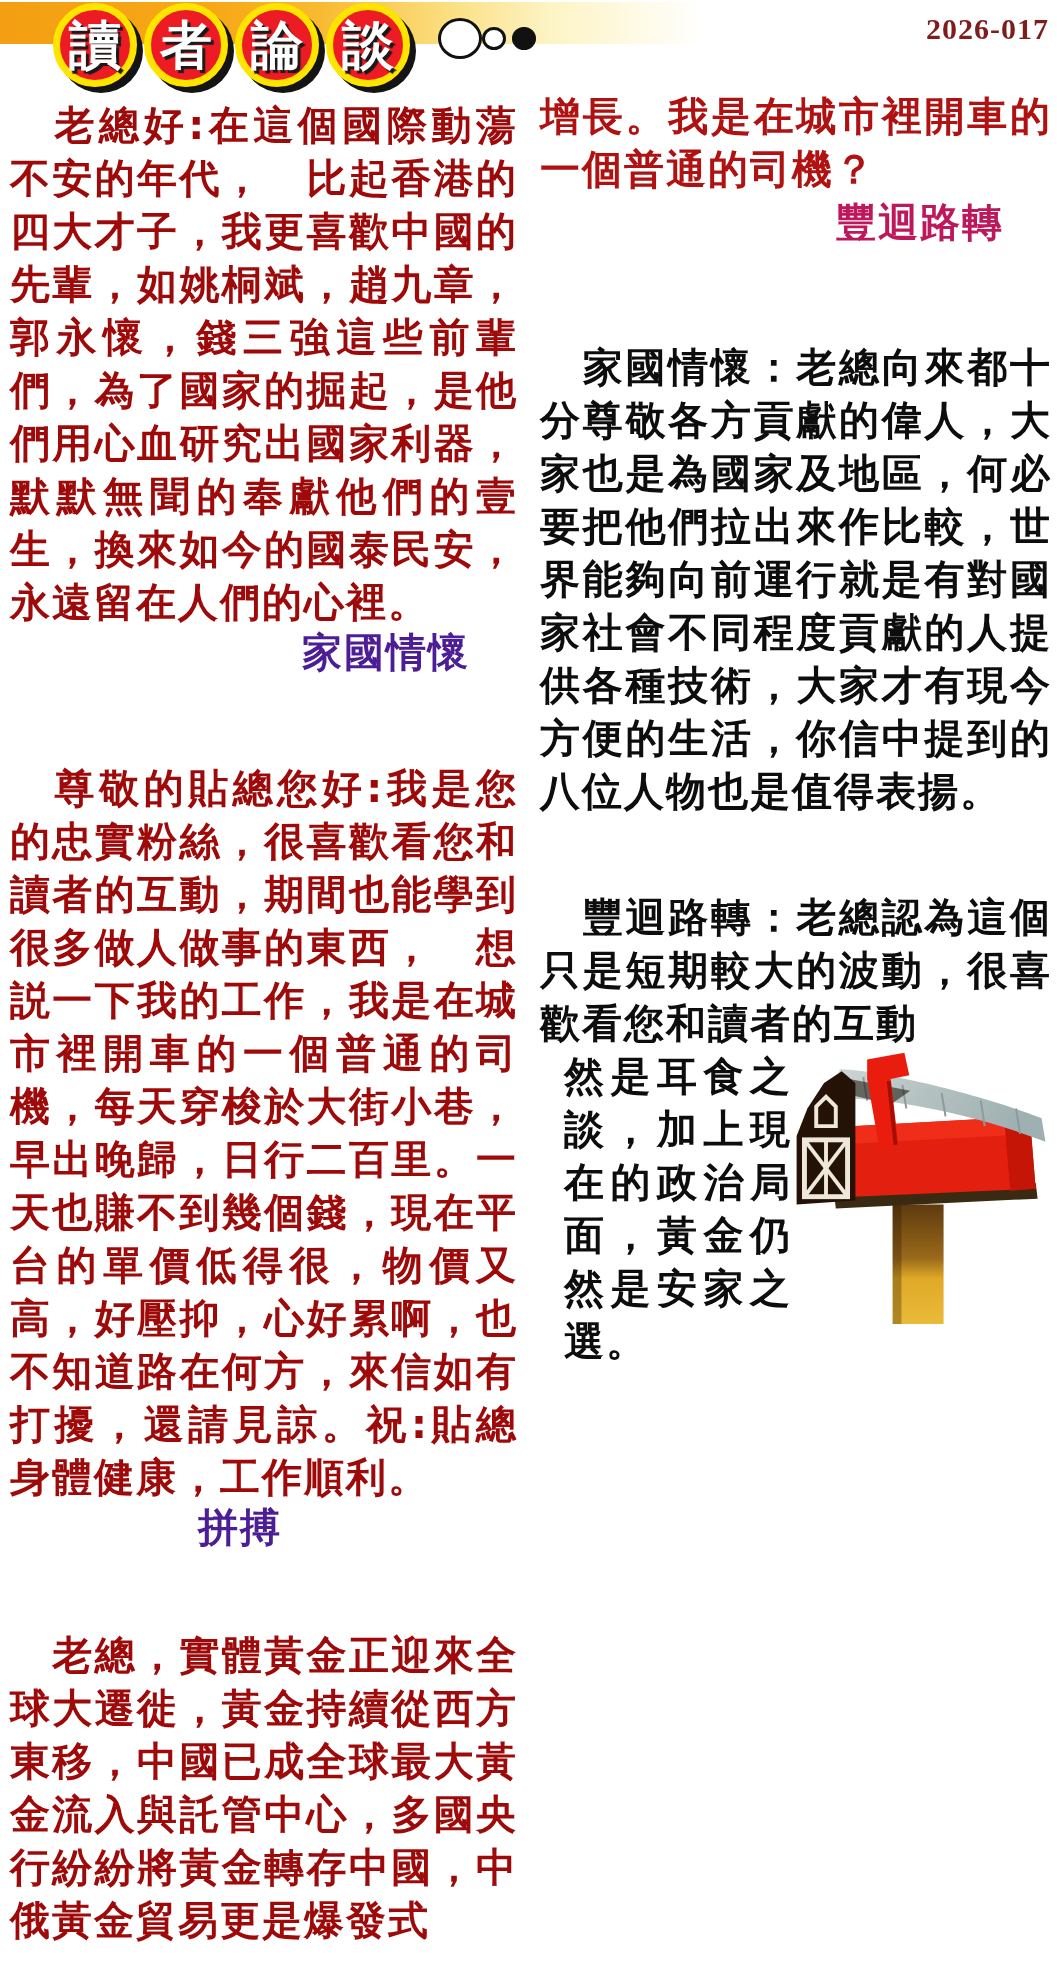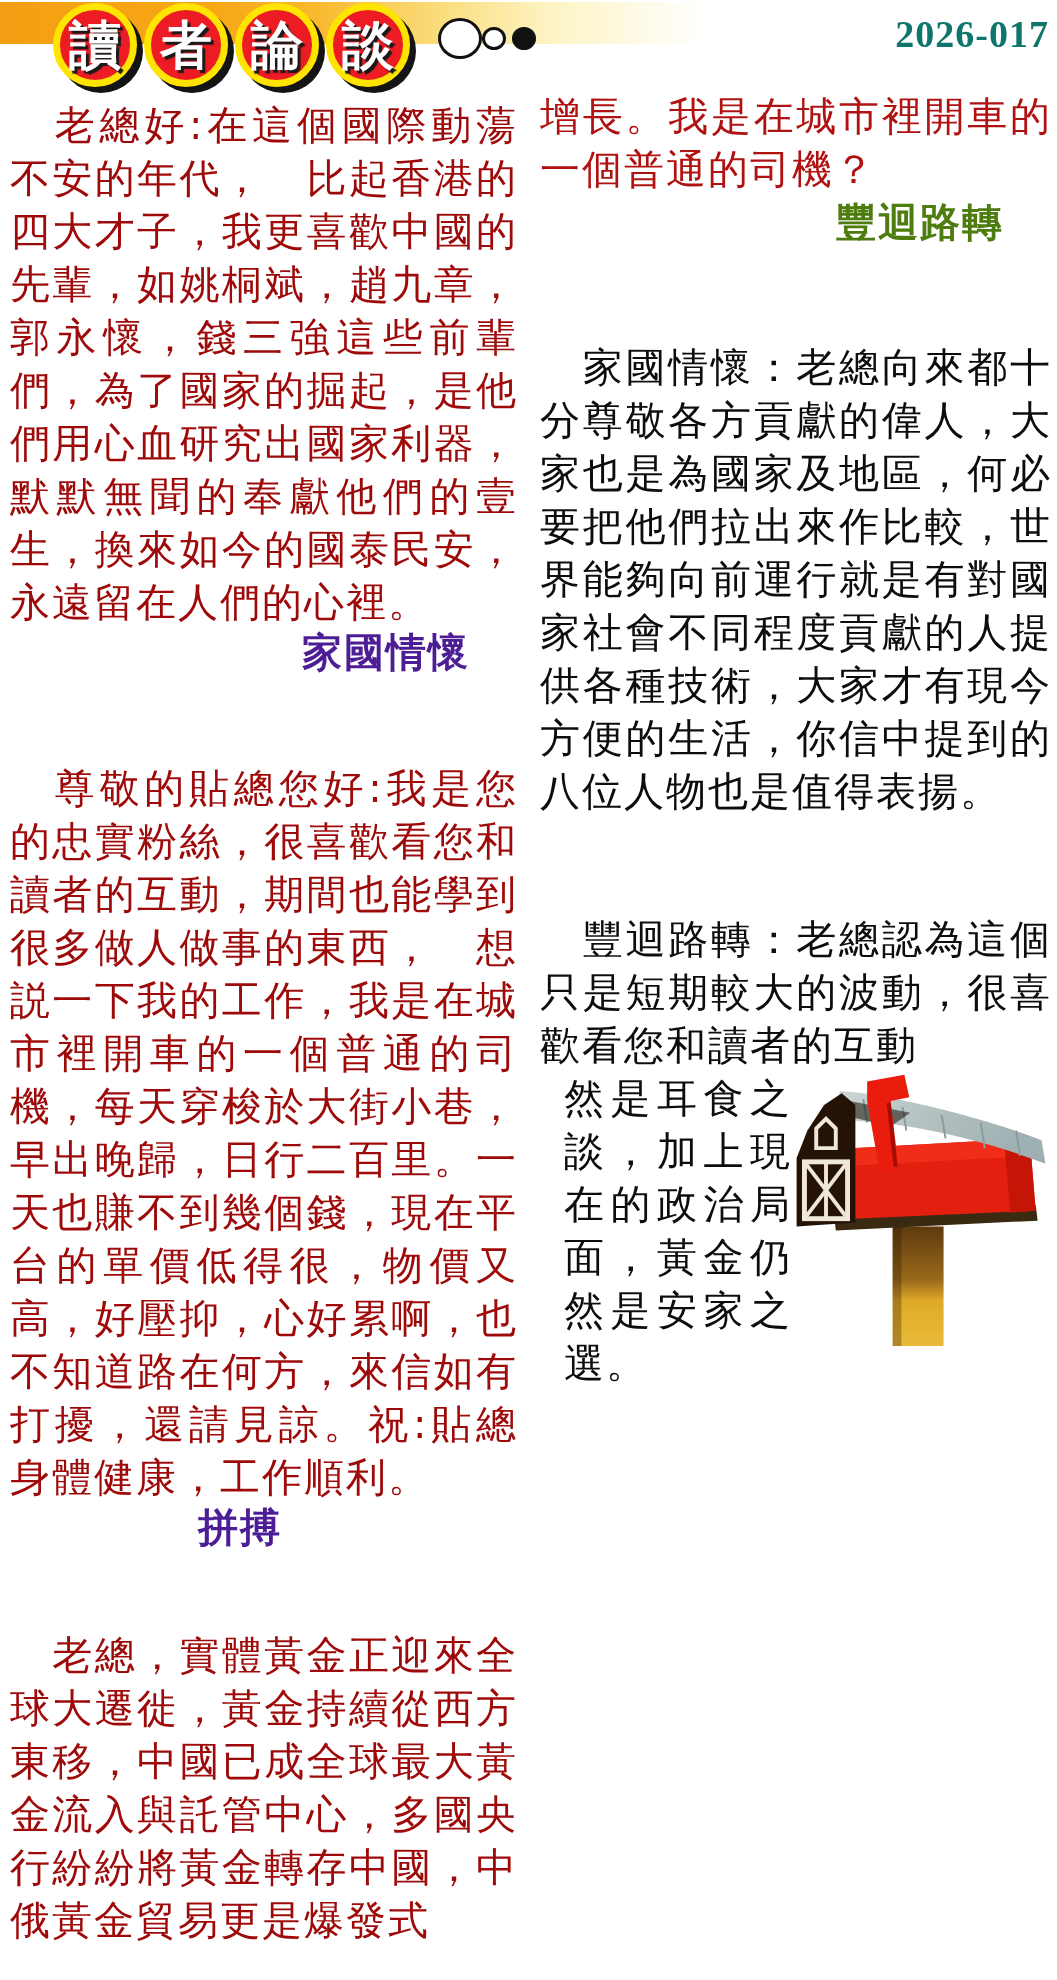--- a/index.html
+++ b/index.html
@@ -20,45 +20,45 @@
     box-shadow:6px 6px 0 #141414;
     color:#fff;font-weight:bold;font-size:52px;line-height:70px;text-align:center;
     text-shadow:3px 3px 1px #1a1a1a;
   }
   .dot{position:absolute;border-radius:50%;}
   .dot-large{left:438px;top:18px;width:38px;height:35px;background:#fff;border:3px solid #111;}
   .dot-small{left:482px;top:27px;width:18px;height:17px;background:#fff;border:3px solid #111;}
   .dot-filled{left:512px;top:27px;width:22px;height:21px;background:#111;border:1px solid #111;}
   .issue{
     position:absolute;right:8px;top:12px;
-    font-family:"Liberation Serif",serif;font-weight:bold;font-size:38px;color:#0f766e;
+    font-family:"Liberation Serif",serif;font-weight:bold;font-size:30px;color:#7f1d1d;
     letter-spacing:1px;
   }
   
   .col{position:absolute;}
   #left-col{left:10px;top:99px;width:508px;}
   #right-col{left:540px;top:90px;width:512px;}
   .para{
     margin:0;
-    font-size:40px;line-height:53px;letter-spacing:2px;font-weight:normal;
+    font-size:40px;line-height:53px;letter-spacing:2px;font-weight:bold;
     text-align:justify;text-justify:inter-ideograph;
   }
   .letter{color:#9e0909;}
   .letter-bright{color:#b01212;}
   .reply{color:#0d0d0d;}
   .sig{
     font-size:40px;line-height:53px;letter-spacing:2px;font-weight:bold;
     text-align:right;padding-right:48px;margin:0;
   }
   .sig-red{color:#4c1d95;font-family:Liberation Mono, monospace;}
-  .sig-bright{color:#4d7c0f;}
+  .sig-bright{color:#be185d;}
   .mb-gap1{margin-bottom:80px;}
   .mb-gap2{margin-bottom:72px;text-align:center;}
   .mb-sigR{margin-bottom:92px;}
-  .mb-r1{margin-bottom:95px;}
+  .mb-r1{margin-bottom:73px;}
   .mb-r2{margin-bottom:61px;}
   
   .wrap-area{display:flex;align-items:flex-start;}
   .narrow{width:252px;margin-left:24px;}
   .mailbox{flex:0 0 auto;margin-top:-14px;margin-left:2px;}
 </style>
 </head>
 <body>
 
 <div class="band"></div>

